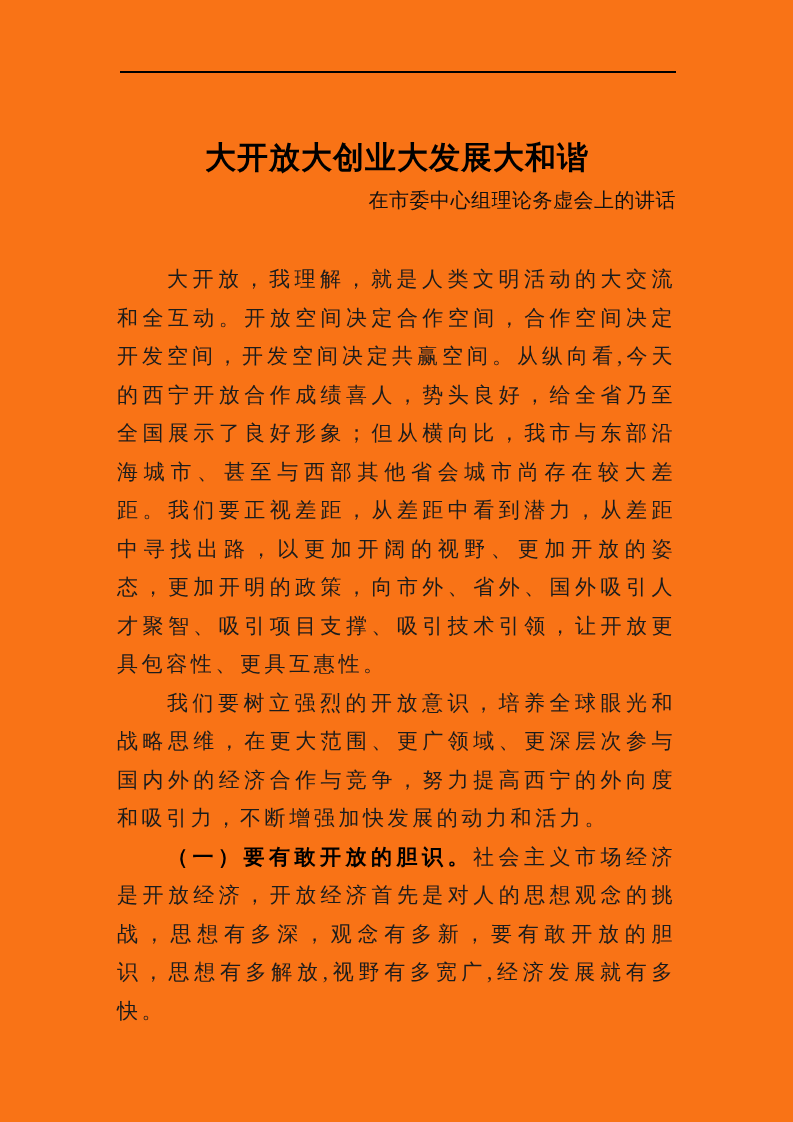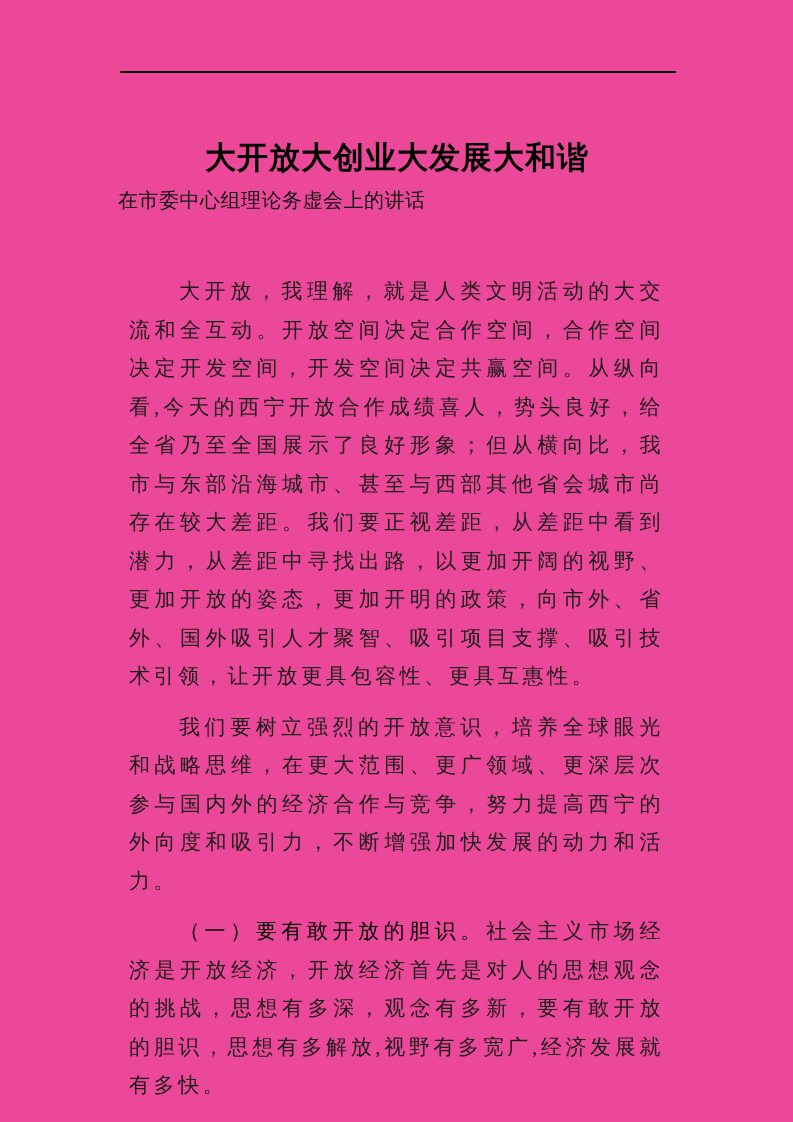--- a/index.html
+++ b/index.html
@@ -4,21 +4,21 @@
 <style>
   html, body {
     margin: 0;
     padding: 0;
     background: #ffffff;
   }
   .page {
     position: relative;
     width: 793px;
     height: 1122px;
-    background: #ec4899;
+    background: #f97316;
     overflow: hidden;
     font-family: "Liberation Serif", serif;
     color: #000000;
   }
   .header-rule {
     position: absolute;
     left: 120px;
     top: 71px;
     width: 556px;
     height: 0;
@@ -36,21 +36,21 @@
     line-height: 40px;
     letter-spacing: 1px;
     color: #000000;
     white-space: nowrap;
   }
   .doc-subtitle {
     position: absolute;
     left: 118px;
     top: 186px;
     width: 558px;
-    text-align: left;
+    text-align: right;
     font-family: "Liberation Serif", serif;
     font-size: 20px;
     line-height: 28px;
     letter-spacing: 0.5px;
     color: #111111;
     white-space: nowrap;
   }
   .doc-body {
     position: absolute;
     left: 117px;
@@ -62,26 +62,26 @@
     text-align: justify;
     color: #1c1c1c;
   }
   .section-heading {
     font-weight: 700;
     letter-spacing: 1px;
     text-indent: 47px;
     color: #000000;
   }
   .doc-body p {
-    margin: 12px;
+    margin: 0;
     padding: 0;
     text-indent: 50px;
   }
   .para-lead {
-    font-weight: 400;
+    font-weight: 700;
     color: #000000;
   }
 </style>
 </head>
 <body>
 
 <div class="page">
 
   <div class="header-rule"></div>
 

